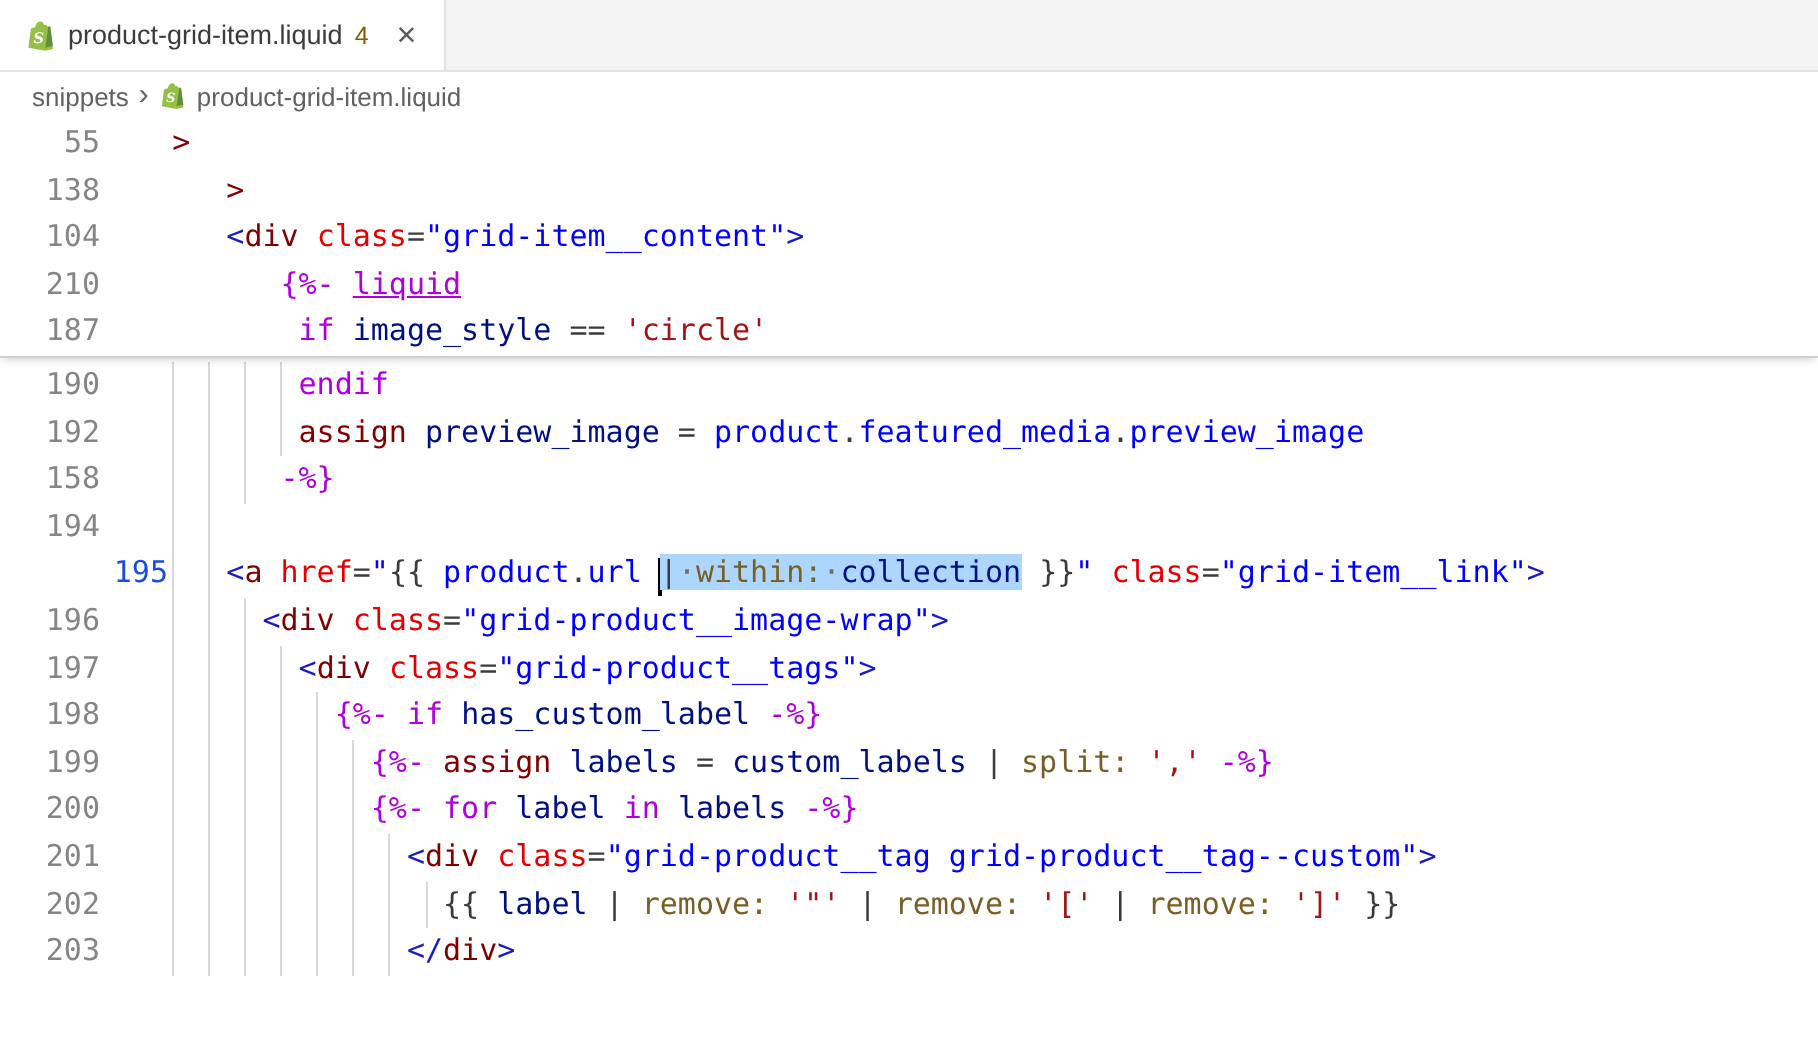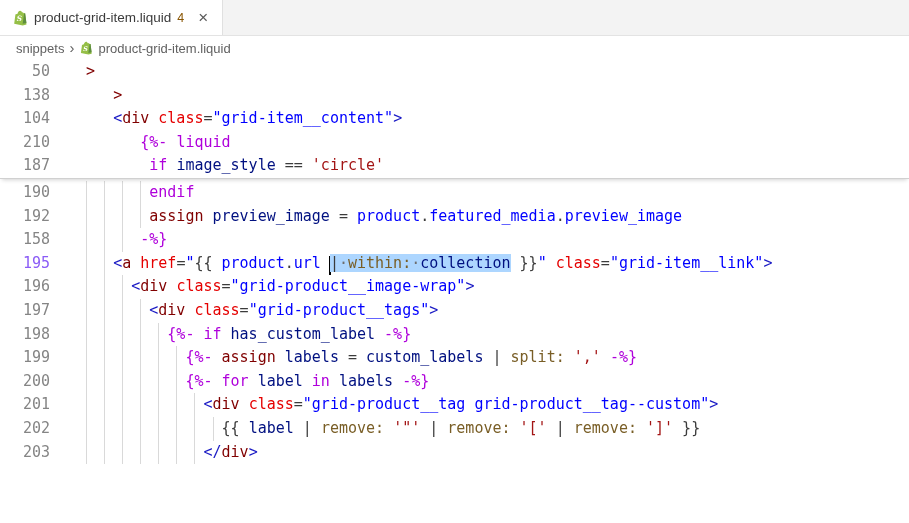--- a/index.html
+++ b/index.html
@@ -25,21 +25,21 @@
 
   
   .editor { position:relative; font-family:"DejaVu Sans Mono", monospace;
             font-size:15px; }
   .sticky { background:#fff; border-bottom:1px solid #d0d0d0;
             box-shadow:0 3px 4px -2px rgba(0,0,0,0.18); position:relative; z-index:2; }
   .content { background:#fff; position:relative; z-index:1; padding-top:2px; }
   .cl { position:relative; height:23.6px; line-height:23.6px; white-space:pre; }
   .ln { position:absolute; left:0; top:0; width:50px; text-align:right;
         color:#858585; font-size:15px; }
-  .ln.act { color:#8b5cf6; }
+  .ln.act { color:#1d4ed8;margin-left:34px; }
   .guide { position:absolute; top:0; height:100%; width:1px; background:#d9d9d9; }
   .ct { position:absolute; left:68px; top:0; white-space:pre; }
   .tok.sel { background:var(--sel,#ADD6FF); }
   .cursor { display:inline-block; width:2px; height:19px; background:#000;
             vertical-align:text-bottom; margin:0 -1px -3px -1px; }
 </style>
 </head>
 <body>
 
 <div class="tabbar">
@@ -61,30 +61,31 @@
   <svg class="ficon" viewBox="0 0 40 44">
     <path fill="#95BF47" d="M34.2 9.8c0-.4-.4-.7-.7-.7l-3-.2-2.2-2.2c-.3-.3-.8-.4-1.2-.3l-1.5.5C24.7 4 23 2 20.5 2c-4.3 0-6.5 5-7.2 8l-4.4 1.4c-1.3.4-1.4.5-1.6 1.8L4 38l23.5 4.4 10.3-2.6L34.2 9.8z"></path>
     <path fill="#5E8E3E" d="M33.5 9.1l-2.1.6-4 28 10.4-2-3.6-26.1c0-.3-.3-.5-.7-.5z"></path>
     <text x="11" y="31" font-size="20" fill="#ffffff" font-family="DejaVu Serif, serif" font-style="italic" font-weight="bold">S</text>
   </svg>
   <span>product-grid-item.liquid</span>
 </div>
 
 <div class="editor">
   <div class="sticky" id="sticky">
-      <div class="cl"><span class="ln">50</span><span class="ct"><span class="tok" style="color: rgb(59, 59, 59);">  </span><span class="tok" style="color: rgb(128, 0, 0);">&gt;</span></span></div>
+      <div class="cl"><span class="ln">55</span><span class="ct"><span class="tok" style="color: rgb(59, 59, 59);">  </span><span class="tok" style="color: rgb(128, 0, 0);">&gt;</span></span></div>
       <div class="cl"><span class="ln">138</span><span class="ct"><span class="tok" style="color: rgb(59, 59, 59);">     </span><span class="tok" style="color: rgb(128, 0, 0);">&gt;</span></span></div>
       <div class="cl"><span class="ln">104</span><span class="ct"><span class="tok" style="color: rgb(59, 59, 59);">     </span><span class="tok" style="color: rgb(26, 26, 196);">&lt;</span><span class="tok" style="color: rgb(128, 0, 0);">div</span><span class="tok" style="color: rgb(59, 59, 59);"> </span><span class="tok" style="color: rgb(229, 0, 0);">class</span><span class="tok" style="color: rgb(59, 59, 59);">=</span><span class="tok" style="color: rgb(0, 0, 255);">"grid-item__content"</span><span class="tok" style="color: rgb(26, 26, 196);">&gt;</span></span></div>
-      <div class="cl"><span class="ln">210</span><span class="ct"><span class="tok" style="color: rgb(59, 59, 59);">        </span><span class="tok" style="color: rgb(175, 0, 219);">{%-</span><span class="tok" style="color: rgb(59, 59, 59);"> </span><span class="tok" style="color: rgb(175, 0, 219);">liquid</span></span></div>
+      <div class="cl"><span class="ln">210</span><span class="ct"><span class="tok" style="color: rgb(59, 59, 59);">        </span><span class="tok" style="color: rgb(175, 0, 219);">{%-</span><span class="tok" style="color: rgb(59, 59, 59);"> </span><span class="tok" style="color: rgb(175, 0, 219); text-decoration: underline;">liquid</span></span></div>
       <div class="cl"><span class="ln">187</span><span class="ct"><span class="tok" style="color: rgb(59, 59, 59);">         </span><span class="tok" style="color: rgb(175, 0, 219);">if</span><span class="tok" style="color: rgb(59, 59, 59);"> </span><span class="tok" style="color: rgb(0, 16, 128);">image_style</span><span class="tok" style="color: rgb(59, 59, 59);"> == </span><span class="tok" style="color: rgb(163, 21, 21);">'circle'</span></span></div>
     </div>
   <div class="content" id="content">
       <div class="cl"><span class="ln">190</span><span class="guide" style="left: 86.068px;"></span><span class="guide" style="left: 104.136px;"></span><span class="guide" style="left: 122.204px;"></span><span class="guide" style="left: 140.272px;"></span><span class="ct"><span class="tok" style="color: rgb(59, 59, 59);">         </span><span class="tok" style="color: rgb(175, 0, 219);">endif</span></span></div>
       <div class="cl"><span class="ln">192</span><span class="guide" style="left: 86.068px;"></span><span class="guide" style="left: 104.136px;"></span><span class="guide" style="left: 122.204px;"></span><span class="guide" style="left: 140.272px;"></span><span class="ct"><span class="tok" style="color: rgb(59, 59, 59);">         </span><span class="tok" style="color: rgb(128, 0, 0);">assign</span><span class="tok" style="color: rgb(59, 59, 59);"> </span><span class="tok" style="color: rgb(0, 16, 128);">preview_image</span><span class="tok" style="color: rgb(59, 59, 59);"> = </span><span class="tok" style="color: rgb(0, 0, 255);">product</span><span class="tok" style="color: rgb(59, 59, 59);">.</span><span class="tok" style="color: rgb(0, 0, 255);">featured_media</span><span class="tok" style="color: rgb(59, 59, 59);">.</span><span class="tok" style="color: rgb(0, 0, 255);">preview_image</span></span></div>
       <div class="cl"><span class="ln">158</span><span class="guide" style="left: 86.068px;"></span><span class="guide" style="left: 104.136px;"></span><span class="guide" style="left: 122.204px;"></span><span class="ct"><span class="tok" style="color: rgb(59, 59, 59);">        </span><span class="tok" style="color: rgb(175, 0, 219);">-%}</span></span></div>
+      <div class="cl"><span class="ln">194</span><span class="guide" style="left: 86.068px;"></span><span class="guide" style="left: 104.136px;"></span><span class="ct"></span></div>
       <div class="cl"><span class="ln act">195</span><span class="guide" style="left: 86.068px;"></span><span class="guide" style="left: 104.136px;"></span><span class="ct"><span class="tok" style="color: rgb(59, 59, 59);">     </span><span class="tok" style="color: rgb(26, 26, 196);">&lt;</span><span class="tok" style="color: rgb(128, 0, 0);">a</span><span class="tok" style="color: rgb(59, 59, 59);"> </span><span class="tok" style="color: rgb(229, 0, 0);">href</span><span class="tok" style="color: rgb(59, 59, 59);">=</span><span class="tok" style="color: rgb(0, 0, 255);">"</span><span class="tok" style="color: rgb(59, 59, 59);">{{ </span><span class="tok" style="color: rgb(0, 0, 255);">product</span><span class="tok" style="color: rgb(59, 59, 59);">.</span><span class="tok" style="color: rgb(0, 0, 255);">url</span><span class="tok" style="color: rgb(59, 59, 59);"> </span><span class="cursor"></span><span class="tok sel" style="color: rgb(59, 59, 59);">|</span><span class="tok sel" style="color: rgb(110, 110, 110);">·</span><span class="tok sel" style="color: rgb(121, 94, 38);">within:</span><span class="tok sel" style="color: rgb(110, 110, 110);">·</span><span class="tok sel" style="color: rgb(0, 16, 128);">collection</span><span class="tok" style="color: rgb(59, 59, 59);"> </span><span class="tok" style="color: rgb(59, 59, 59);">}}</span><span class="tok" style="color: rgb(0, 0, 255);">"</span><span class="tok" style="color: rgb(59, 59, 59);"> </span><span class="tok" style="color: rgb(229, 0, 0);">class</span><span class="tok" style="color: rgb(59, 59, 59);">=</span><span class="tok" style="color: rgb(0, 0, 255);">"grid-item__link"</span><span class="tok" style="color: rgb(26, 26, 196);">&gt;</span></span></div>
       <div class="cl"><span class="ln">196</span><span class="guide" style="left: 86.068px;"></span><span class="guide" style="left: 104.136px;"></span><span class="guide" style="left: 122.204px;"></span><span class="ct"><span class="tok" style="color: rgb(59, 59, 59);">       </span><span class="tok" style="color: rgb(26, 26, 196);">&lt;</span><span class="tok" style="color: rgb(128, 0, 0);">div</span><span class="tok" style="color: rgb(59, 59, 59);"> </span><span class="tok" style="color: rgb(229, 0, 0);">class</span><span class="tok" style="color: rgb(59, 59, 59);">=</span><span class="tok" style="color: rgb(0, 0, 255);">"grid-product__image-wrap"</span><span class="tok" style="color: rgb(26, 26, 196);">&gt;</span></span></div>
       <div class="cl"><span class="ln">197</span><span class="guide" style="left: 86.068px;"></span><span class="guide" style="left: 104.136px;"></span><span class="guide" style="left: 122.204px;"></span><span class="guide" style="left: 140.272px;"></span><span class="ct"><span class="tok" style="color: rgb(59, 59, 59);">         </span><span class="tok" style="color: rgb(26, 26, 196);">&lt;</span><span class="tok" style="color: rgb(128, 0, 0);">div</span><span class="tok" style="color: rgb(59, 59, 59);"> </span><span class="tok" style="color: rgb(229, 0, 0);">class</span><span class="tok" style="color: rgb(59, 59, 59);">=</span><span class="tok" style="color: rgb(0, 0, 255);">"grid-product__tags"</span><span class="tok" style="color: rgb(26, 26, 196);">&gt;</span></span></div>
       <div class="cl"><span class="ln">198</span><span class="guide" style="left: 86.068px;"></span><span class="guide" style="left: 104.136px;"></span><span class="guide" style="left: 122.204px;"></span><span class="guide" style="left: 140.272px;"></span><span class="guide" style="left: 158.34px;"></span><span class="ct"><span class="tok" style="color: rgb(59, 59, 59);">           </span><span class="tok" style="color: rgb(175, 0, 219);">{%-</span><span class="tok" style="color: rgb(59, 59, 59);"> </span><span class="tok" style="color: rgb(175, 0, 219);">if</span><span class="tok" style="color: rgb(59, 59, 59);"> </span><span class="tok" style="color: rgb(0, 16, 128);">has_custom_label</span><span class="tok" style="color: rgb(59, 59, 59);"> </span><span class="tok" style="color: rgb(175, 0, 219);">-%}</span></span></div>
       <div class="cl"><span class="ln">199</span><span class="guide" style="left: 86.068px;"></span><span class="guide" style="left: 104.136px;"></span><span class="guide" style="left: 122.204px;"></span><span class="guide" style="left: 140.272px;"></span><span class="guide" style="left: 158.34px;"></span><span class="guide" style="left: 176.408px;"></span><span class="ct"><span class="tok" style="color: rgb(59, 59, 59);">             </span><span class="tok" style="color: rgb(175, 0, 219);">{%-</span><span class="tok" style="color: rgb(59, 59, 59);"> </span><span class="tok" style="color: rgb(128, 0, 0);">assign</span><span class="tok" style="color: rgb(59, 59, 59);"> </span><span class="tok" style="color: rgb(0, 16, 128);">labels</span><span class="tok" style="color: rgb(59, 59, 59);"> = </span><span class="tok" style="color: rgb(0, 16, 128);">custom_labels</span><span class="tok" style="color: rgb(59, 59, 59);"> | </span><span class="tok" style="color: rgb(121, 94, 38);">split:</span><span class="tok" style="color: rgb(59, 59, 59);"> </span><span class="tok" style="color: rgb(163, 21, 21);">','</span><span class="tok" style="color: rgb(59, 59, 59);"> </span><span class="tok" style="color: rgb(175, 0, 219);">-%}</span></span></div>
       <div class="cl"><span class="ln">200</span><span class="guide" style="left: 86.068px;"></span><span class="guide" style="left: 104.136px;"></span><span class="guide" style="left: 122.204px;"></span><span class="guide" style="left: 140.272px;"></span><span class="guide" style="left: 158.34px;"></span><span class="guide" style="left: 176.408px;"></span><span class="ct"><span class="tok" style="color: rgb(59, 59, 59);">             </span><span class="tok" style="color: rgb(175, 0, 219);">{%-</span><span class="tok" style="color: rgb(59, 59, 59);"> </span><span class="tok" style="color: rgb(175, 0, 219);">for</span><span class="tok" style="color: rgb(59, 59, 59);"> </span><span class="tok" style="color: rgb(0, 16, 128);">label</span><span class="tok" style="color: rgb(59, 59, 59);"> </span><span class="tok" style="color: rgb(175, 0, 219);">in</span><span class="tok" style="color: rgb(59, 59, 59);"> </span><span class="tok" style="color: rgb(0, 16, 128);">labels</span><span class="tok" style="color: rgb(59, 59, 59);"> </span><span class="tok" style="color: rgb(175, 0, 219);">-%}</span></span></div>
       <div class="cl"><span class="ln">201</span><span class="guide" style="left: 86.068px;"></span><span class="guide" style="left: 104.136px;"></span><span class="guide" style="left: 122.204px;"></span><span class="guide" style="left: 140.272px;"></span><span class="guide" style="left: 158.34px;"></span><span class="guide" style="left: 176.408px;"></span><span class="guide" style="left: 194.476px;"></span><span class="ct"><span class="tok" style="color: rgb(59, 59, 59);">               </span><span class="tok" style="color: rgb(26, 26, 196);">&lt;</span><span class="tok" style="color: rgb(128, 0, 0);">div</span><span class="tok" style="color: rgb(59, 59, 59);"> </span><span class="tok" style="color: rgb(229, 0, 0);">class</span><span class="tok" style="color: rgb(59, 59, 59);">=</span><span class="tok" style="color: rgb(0, 0, 255);">"grid-product__tag grid-product__tag--custom"</span><span class="tok" style="color: rgb(26, 26, 196);">&gt;</span></span></div>
       <div class="cl"><span class="ln">202</span><span class="guide" style="left: 86.068px;"></span><span class="guide" style="left: 104.136px;"></span><span class="guide" style="left: 122.204px;"></span><span class="guide" style="left: 140.272px;"></span><span class="guide" style="left: 158.34px;"></span><span class="guide" style="left: 176.408px;"></span><span class="guide" style="left: 194.476px;"></span><span class="guide" style="left: 212.544px;"></span><span class="ct"><span class="tok" style="color: rgb(59, 59, 59);">                 </span><span class="tok" style="color: rgb(59, 59, 59);">{{ </span><span class="tok" style="color: rgb(0, 16, 128);">label</span><span class="tok" style="color: rgb(59, 59, 59);"> | </span><span class="tok" style="color: rgb(121, 94, 38);">remove:</span><span class="tok" style="color: rgb(59, 59, 59);"> </span><span class="tok" style="color: rgb(163, 21, 21);">'"'</span><span class="tok" style="color: rgb(59, 59, 59);"> | </span><span class="tok" style="color: rgb(121, 94, 38);">remove:</span><span class="tok" style="color: rgb(59, 59, 59);"> </span><span class="tok" style="color: rgb(163, 21, 21);">'['</span><span class="tok" style="color: rgb(59, 59, 59);"> | </span><span class="tok" style="color: rgb(121, 94, 38);">remove:</span><span class="tok" style="color: rgb(59, 59, 59);"> </span><span class="tok" style="color: rgb(163, 21, 21);">']'</span><span class="tok" style="color: rgb(59, 59, 59);"> }}</span></span></div>
       <div class="cl"><span class="ln">203</span><span class="guide" style="left: 86.068px;"></span><span class="guide" style="left: 104.136px;"></span><span class="guide" style="left: 122.204px;"></span><span class="guide" style="left: 140.272px;"></span><span class="guide" style="left: 158.34px;"></span><span class="guide" style="left: 176.408px;"></span><span class="guide" style="left: 194.476px;"></span><span class="ct"><span class="tok" style="color: rgb(59, 59, 59);">               </span><span class="tok" style="color: rgb(26, 26, 196);">&lt;/</span><span class="tok" style="color: rgb(128, 0, 0);">div</span><span class="tok" style="color: rgb(26, 26, 196);">&gt;</span></span></div>
     </div>

